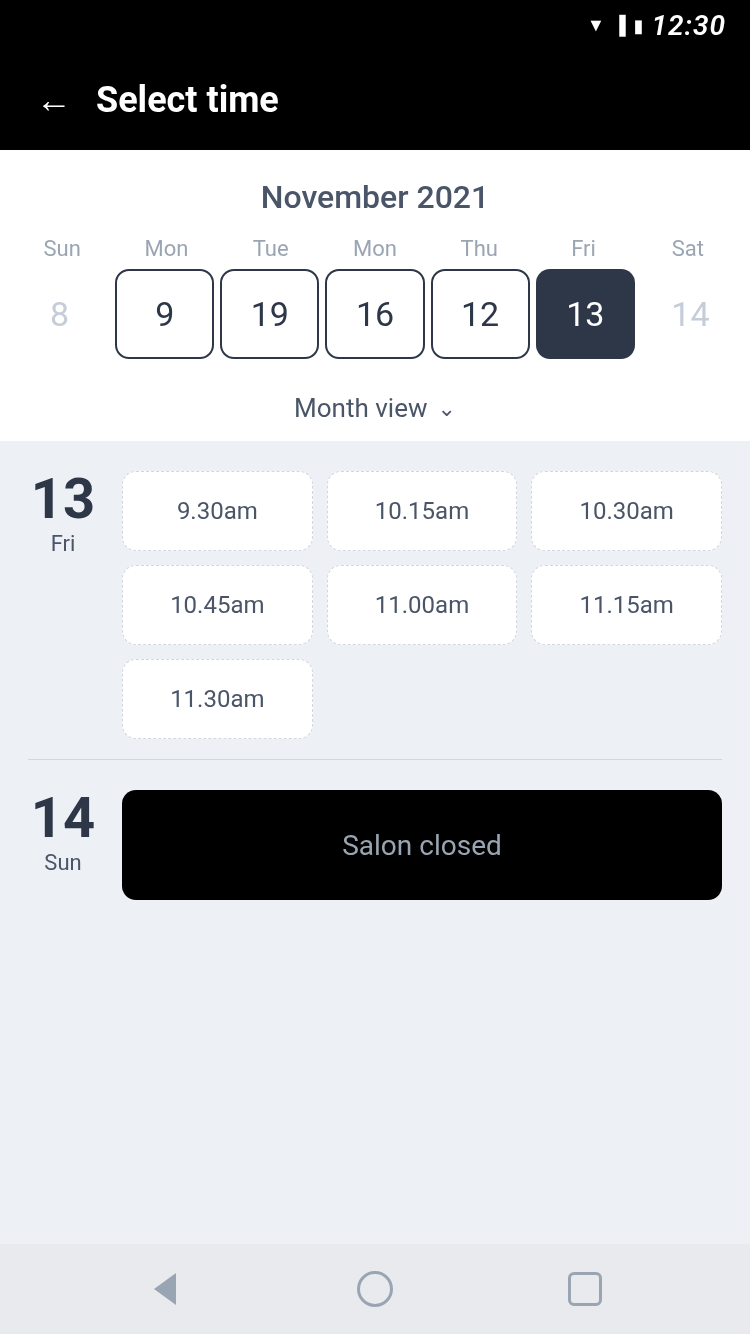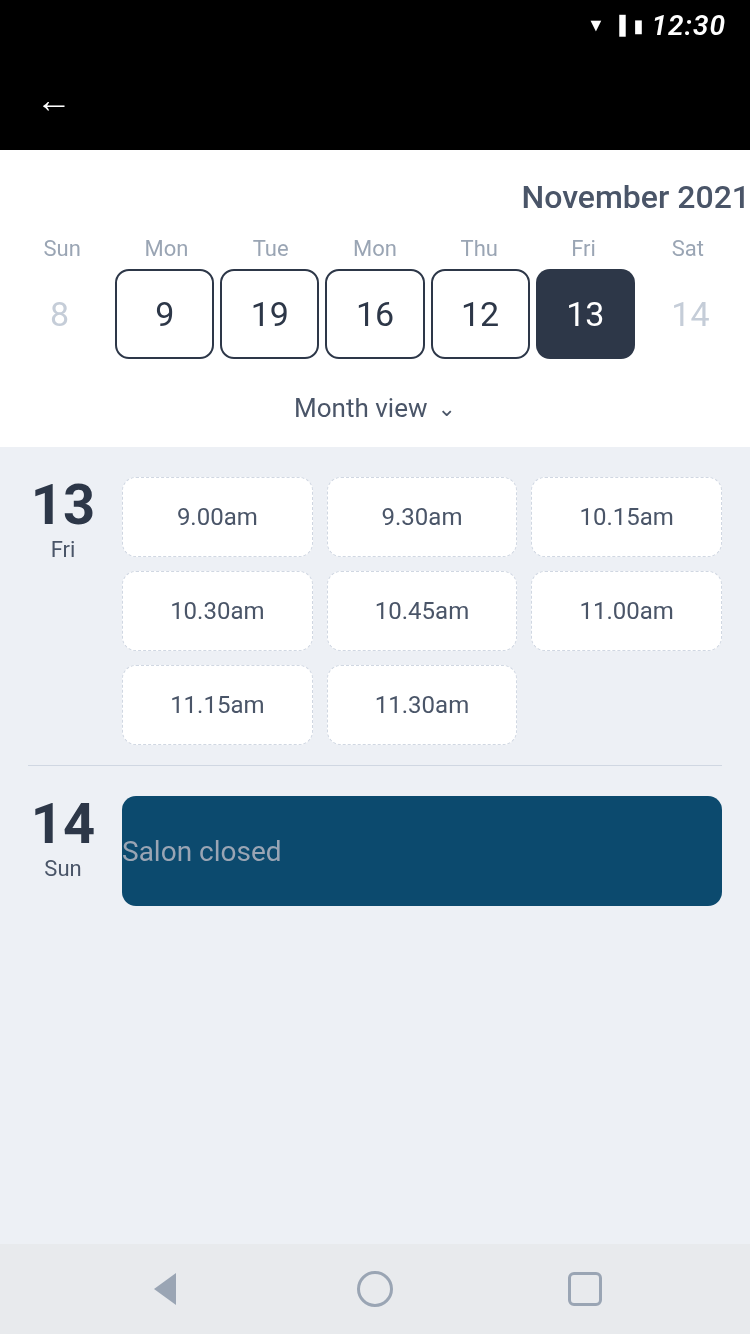--- a/index.html
+++ b/index.html
@@ -61,21 +61,21 @@
       font-size: 36px;
       font-weight: 700;
     }
 
     
     .calendar-section {
       background: #fff;
       padding: 28px 0 0 0;
     }
     .calendar-month {
-      text-align: right;
+      text-align: center;
       font-size: 32px;
       font-weight: 500;
       color: #4a5568;
       margin-bottom: 20px;
     }
 
     
     .day-headers {
       display: grid;
       grid-template-columns: repeat(7, 1fr);
@@ -120,21 +120,21 @@
       color: #c5cdd8;
       background: transparent;
       border: none;
     }
 
     
     .month-view-row {
       display: flex;
       align-items: center;
       justify-content: center;
-      padding: 14px 0 24px 0;
+      padding: 14px 0 18px 0;
       gap: 10px;
       cursor: pointer;
     }
     .month-view-label {
       font-size: 26px;
       color: #4a5568;
       font-weight: 400;
     }
     .chevron-down {
       font-size: 22px;
@@ -203,26 +203,26 @@
 
     
     .salon-closed-section {
       padding: 30px 28px 20px 28px;
       display: flex;
       gap: 24px;
       align-items: flex-start;
     }
     .salon-closed-box {
       flex: 1;
-      background: #0c4a6e;
+      background: #000000;
       border-radius: 14px;
       height: 110px;
       display: flex;
       align-items: center;
-      justify-content: flex-start;
+      justify-content: center;
     }
     .salon-closed-text {
       font-size: 28px;
       color: #9aa5b4;
       font-weight: 400;
     }
 
     
     .bottom-nav {
       background: #e8eaed;
@@ -270,20 +270,21 @@
   <div class="status-bar-icons">
     <span class="status-icon">▼</span>
     <span class="status-icon">▐</span>
     <span class="status-icon">▮</span>
     <span class="status-time">12:30</span>
   </div>
 </div>
 
 <div class="header">
   <div class="back-btn">←</div>
+  <div class="header-title">Select time</div>
 </div>
 
 <div class="calendar-section">
   <div class="calendar-month">November 2021</div>
 
   <div class="day-headers">
     <div class="day-header">Sun</div>
     <div class="day-header">Mon</div>
     <div class="day-header">Tue</div>
     <div class="day-header">Mon</div>
@@ -309,21 +310,20 @@
 </div>
 
 <div class="timeslots-area">
 
   <div class="day-section">
     <div class="day-label">
       <span class="day-number">13</span>
       <span class="day-name">Fri</span>
     </div>
     <div class="time-grid">
-      <div class="time-slot">9.00am</div>
       <div class="time-slot">9.30am</div>
       <div class="time-slot">10.15am</div>
       <div class="time-slot">10.30am</div>
       <div class="time-slot">10.45am</div>
       <div class="time-slot">11.00am</div>
       <div class="time-slot">11.15am</div>
       <div class="time-slot">11.30am</div>
     </div>
   </div>
 

